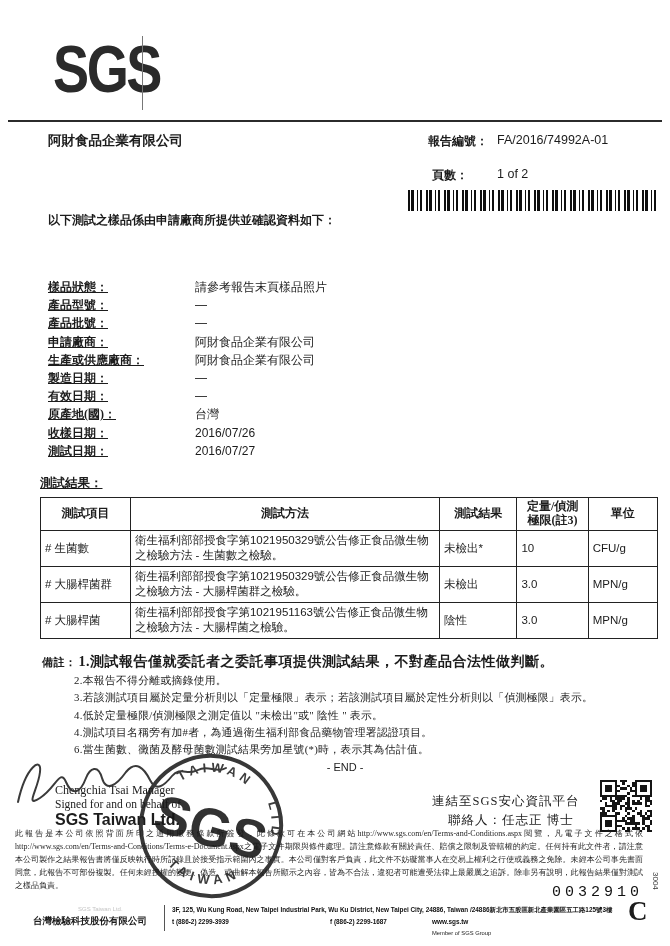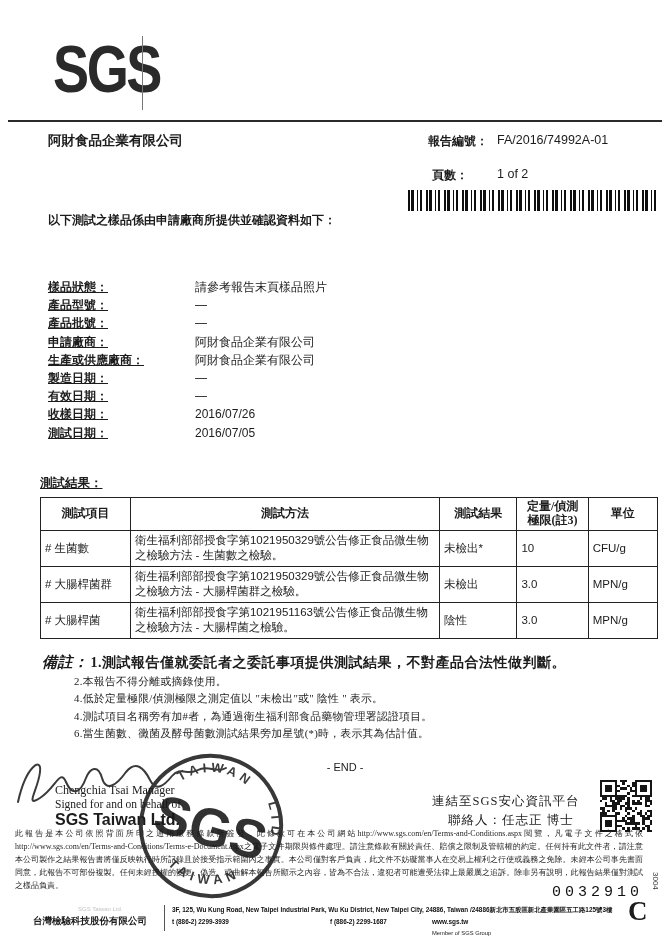--- a/index.html
+++ b/index.html
@@ -38,21 +38,21 @@
   td.c{text-align:left;}
   td.item{width:78px;padding-left:6px;}
   td.method{width:290px;line-height:1.35;}
   td.result{width:66px;}
   td.limit{width:60px;}
   td.unit{width:58px;}
   th.limit-h{font-size:11px;line-height:1.15;}
 
   .notes{font-family:"Liberation Serif",serif;width:610px;}
   .note-first{font-size:14px;font-weight:600;letter-spacing:.5px;}
-  .note-label{font-size:15px;font-weight:bold;margin-right:2px;font-style:italic;}
+  .note-label{font-size:11px;font-weight:bold;margin-right:2px;}
   .note-rest{font-size:10.8px;margin-left:32px;margin-top:3.2px;letter-spacing:.3px;}
   .endmark{font-size:11px;text-align:center;width:100px;}
 
   .sig-line1{font-size:12px;font-family:"Liberation Serif",serif;}
   .sig-line2{font-size:11.5px;font-family:"Liberation Serif",serif;}
   .sig-line3{font-size:16px;font-weight:bold;}
 
   .platform1{font-size:12.5px;font-family:"Liberation Serif",serif;letter-spacing:1px;}
   .platform2{font-size:12.5px;font-family:"Liberation Serif",serif;letter-spacing:1px;}
   .qr{position:absolute;width:52px;height:52px;}
@@ -118,26 +118,30 @@
       </div>
     <div class="frow">
         <span class="flabel">製造日期：</span>
         <span class="fvalue">—</span>
       </div>
     <div class="frow">
         <span class="flabel">有效日期：</span>
         <span class="fvalue">—</span>
       </div>
     <div class="frow">
+        <span class="flabel">原產地(國)：</span>
+        <span class="fvalue">台灣</span>
+      </div>
+    <div class="frow">
         <span class="flabel">收樣日期：</span>
         <span class="fvalue">2016/07/26</span>
       </div>
     <div class="frow">
         <span class="flabel">測試日期：</span>
-        <span class="fvalue">2016/07/05</span>
+        <span class="fvalue">2016/07/27</span>
       </div>
   </div>
 
   <div class="abs sect" style="left:40px;top:475px;">測試結果：</div>
 
   <table class="results abs" style="left:40px;top:497px;">
     <thead>
       <tr>
         <th>測試項目</th>
         <th>測試方法</th>
@@ -167,20 +171,21 @@
         <td class="result c">陰性</td>
         <td class="limit c">3.0</td>
         <td class="unit c">MPN/g</td>
       </tr>
     </tbody>
   </table>
 
   <div class="abs notes" style="left:42px;top:653px;">
     <div class="note-first"><span class="note-label">備註：</span><span>1.測試報告僅就委託者之委託事項提供測試結果，不對產品合法性做判斷。</span></div>
     <div class="note-rest">2.本報告不得分離或摘錄使用。</div>
+    <div class="note-rest">3.若該測試項目屬於定量分析則以「定量極限」表示；若該測試項目屬於定性分析則以「偵測極限」表示。</div>
     <div class="note-rest">4.低於定量極限/偵測極限之測定值以 "未檢出"或" 陰性 " 表示。</div>
     <div class="note-rest">4.測試項目名稱旁有加#者，為通過衛生福利部食品藥物管理署認證項目。</div>
     <div class="note-rest">6.當生菌數、黴菌及酵母菌數測試結果旁加星號(*)時，表示其為估計值。</div>
   </div>
   <div class="abs endmark" style="left:295px;top:761px;">- END -</div>
 
   <svg class="abs" style="left:12px;top:752px;z-index:5;" width="250" height="60" viewBox="0 0 250 60">
     <path d="M6,50 C14,14 30,4 28,20 C26,38 12,56 28,46 C44,36 48,16 54,30 C60,44 68,42 74,26 C78,16 86,12 90,26 C94,40 104,34 114,20 C124,8 132,16 138,28 C144,40 152,34 160,24 C168,14 176,24 186,18 C196,12 204,22 214,16" stroke="#3a3a3a" stroke-width="2" fill="none" stroke-linecap="round"></path>
   </svg>
 

